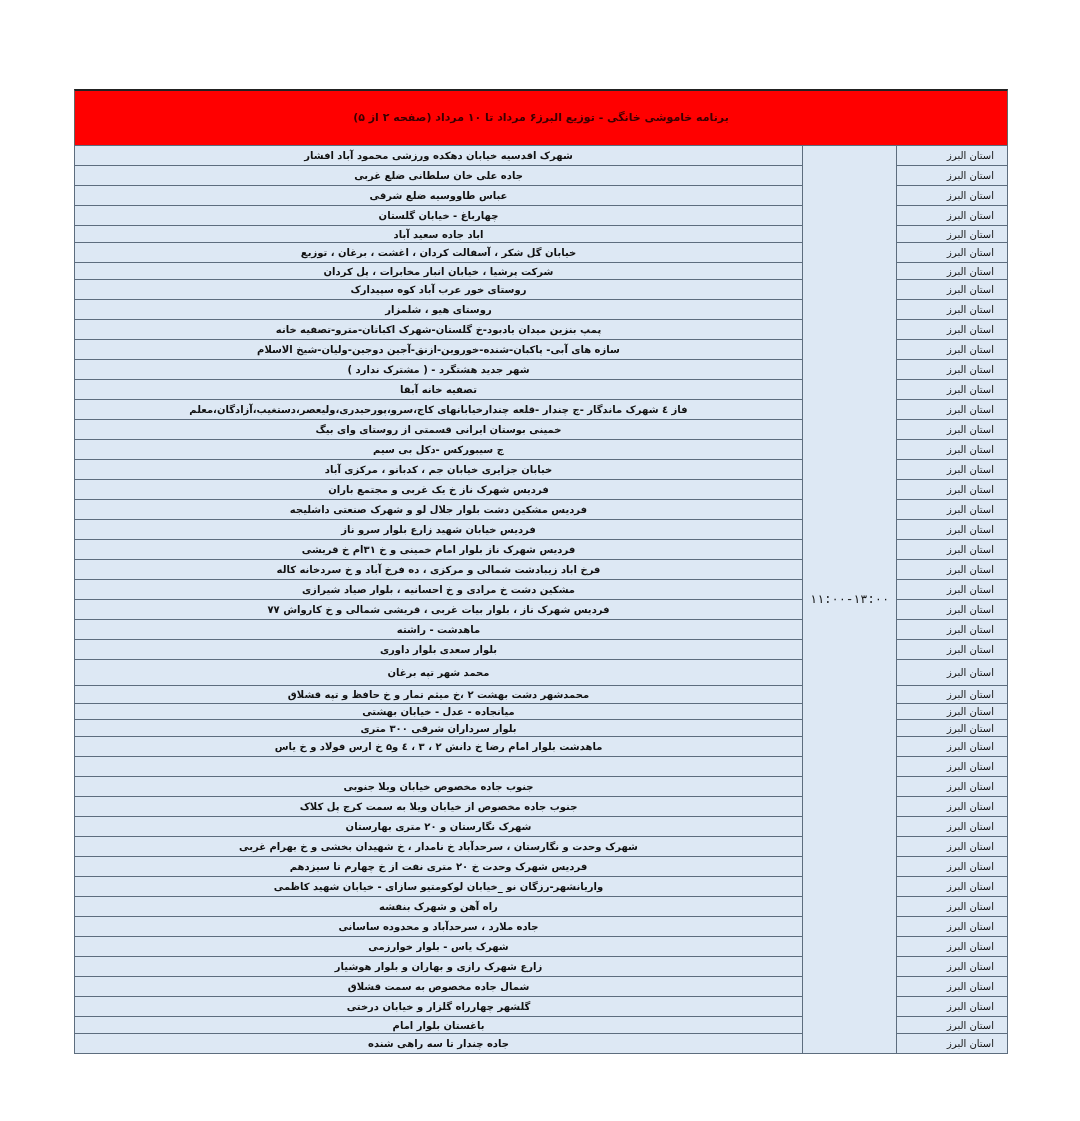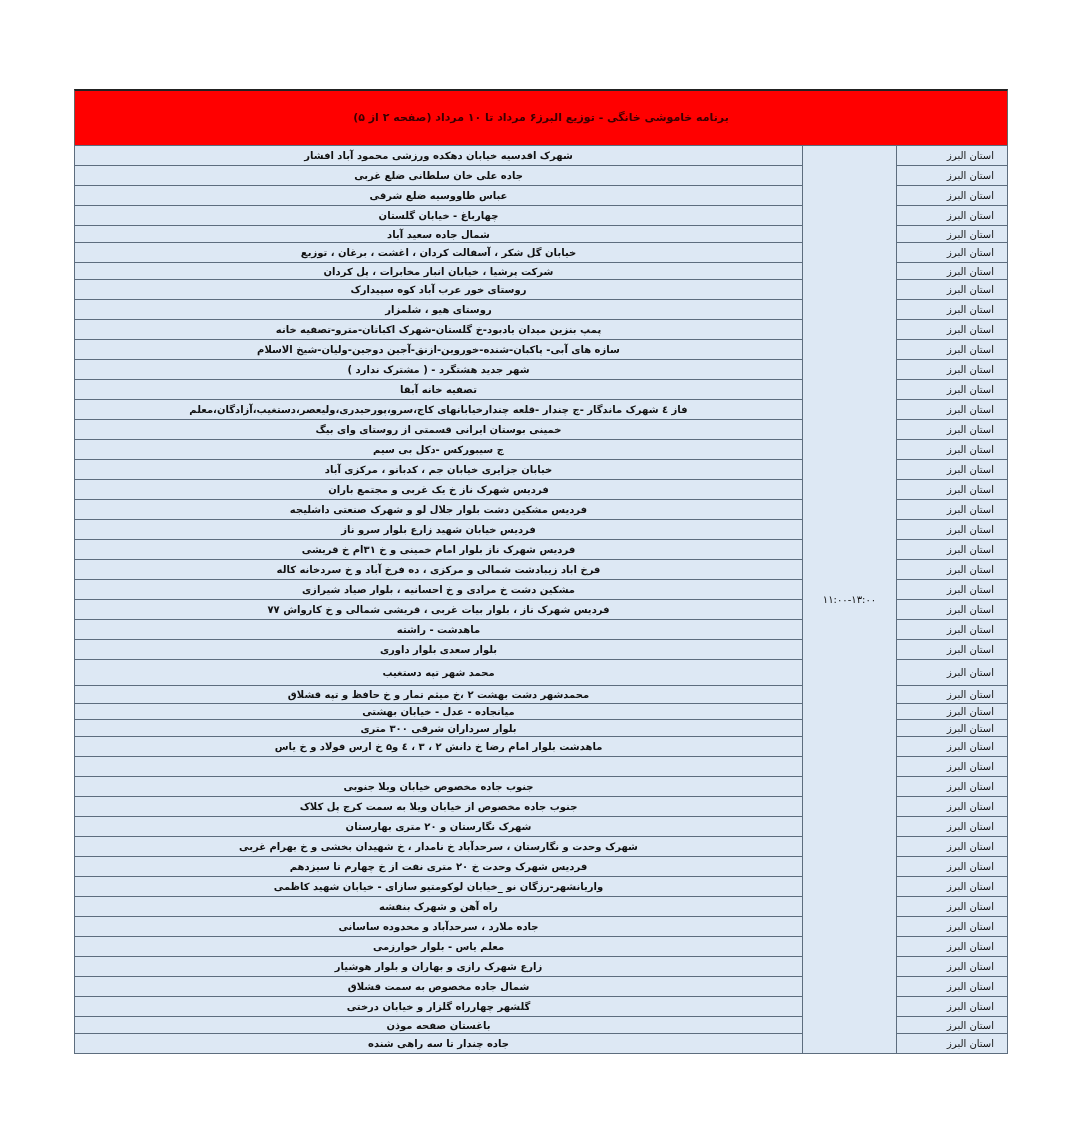--- a/index.html
+++ b/index.html
@@ -6,21 +6,21 @@
   body { width:1080px; height:1121px; position:relative; font-family:"DejaVu Sans", sans-serif; overflow:hidden; }
   .sheet { position:absolute; left:74px; top:89px; width:934px; }
   .header {
     background:#ff0000; height:54px; border-top:2px solid #222; border-left:1px solid #666; border-right:1px solid #666;
     display:flex; flex-direction:row; align-items:center; justify-content:center; direction:rtl;
   }
   .header .t1, .header .t2 { font-size:11px; font-weight:bold; color:#3a0000; line-height:20px; }
   table { border-collapse:collapse; width:934px; direction:rtl; table-layout:fixed; background:#dde8f4; }
   td { border:1px solid #5d6d7e; padding:0; font-size:10px; font-weight:bold; color:#111; text-align:center; white-space:nowrap; overflow:hidden; }
   td.prov { width:111px; text-align:right; padding-right:13px; box-sizing:border-box; font-weight:normal; }
-  td.time { width:93px; font-weight:normal; font-size:10px; direction:ltr; }
+  td.time { width:93px; font-weight:normal; font-size:12px; direction:ltr;font-family:Liberation Mono, monospace; }
   td.addr { }
   td.addr, td.prov { border-left:1px solid #5d6d7e; }
 </style>
 </head>
 <body>
 
 <div class="sheet">
   <div class="header">
     <div class="t1">برنامه خاموشی خانگی - توزیع البرز</div>
     <div class="t2">۶ مرداد تا ۱۰ مرداد (صفحه ۲ از ۵)</div>
@@ -39,21 +39,21 @@
         <tr style="height: 20px;">
           <td class="prov">استان البرز</td>
           <td class="addr">عباس طاووسیه ضلع شرقی</td>
         </tr>
         <tr style="height: 20px;">
           <td class="prov">استان البرز</td>
           <td class="addr">چهارباغ - خیابان گلستان</td>
         </tr>
         <tr style="height: 17px;">
           <td class="prov">استان البرز</td>
-          <td class="addr">شمال جاده سعید آباد</td>
+          <td class="addr">اباد جاده سعید آباد</td>
         </tr>
         <tr style="height: 20px;">
           <td class="prov">استان البرز</td>
           <td class="addr">خیابان گل شکر ، آسفالت کردان ، اغشت ، برغان ، توزیع</td>
         </tr>
         <tr style="height: 17px;">
           <td class="prov">استان البرز</td>
           <td class="addr">شرکت پرشیا ، خیابان انبار مخابرات ، پل کردان</td>
         </tr>
         <tr style="height: 20px;">
@@ -127,21 +127,21 @@
         <tr style="height: 20px;">
           <td class="prov">استان البرز</td>
           <td class="addr">ماهدشت - راشته</td>
         </tr>
         <tr style="height: 20px;">
           <td class="prov">استان البرز</td>
           <td class="addr">بلوار سعدی بلوار داوری</td>
         </tr>
         <tr style="height: 26px;">
           <td class="prov">استان البرز</td>
-          <td class="addr">محمد شهر تپه دستغیب</td>
+          <td class="addr">محمد شهر تپه برغان</td>
         </tr>
         <tr style="height: 18px;">
           <td class="prov">استان البرز</td>
           <td class="addr">محمدشهر دشت بهشت ۲ ،خ میثم تمار و خ حافظ و تپه قشلاق</td>
         </tr>
         <tr style="height: 16px;">
           <td class="prov">استان البرز</td>
           <td class="addr">میانجاده - عدل - خیابان بهشتی</td>
         </tr>
         <tr style="height: 17px;">
@@ -183,37 +183,37 @@
         <tr style="height: 20px;">
           <td class="prov">استان البرز</td>
           <td class="addr">راه آهن و شهرک بنفشه</td>
         </tr>
         <tr style="height: 20px;">
           <td class="prov">استان البرز</td>
           <td class="addr">جاده ملارد ، سرحدآباد و محدوده ساسانی</td>
         </tr>
         <tr style="height: 20px;">
           <td class="prov">استان البرز</td>
-          <td class="addr">معلم یاس - بلوار خوارزمی</td>
+          <td class="addr">شهرک یاس - بلوار خوارزمی</td>
         </tr>
         <tr style="height: 20px;">
           <td class="prov">استان البرز</td>
           <td class="addr">زارع شهرک رازی و بهاران و بلوار هوشیار</td>
         </tr>
         <tr style="height: 20px;">
           <td class="prov">استان البرز</td>
           <td class="addr">شمال جاده مخصوص به سمت قشلاق</td>
         </tr>
         <tr style="height: 20px;">
           <td class="prov">استان البرز</td>
           <td class="addr">گلشهر چهارراه گلزار و خیابان درختی</td>
         </tr>
         <tr style="height: 17px;">
           <td class="prov">استان البرز</td>
-          <td class="addr">باغستان صفحه موذن</td>
+          <td class="addr">باغستان بلوار امام</td>
         </tr>
         <tr style="height: 20px;">
           <td class="prov">استان البرز</td>
           <td class="addr">جاده چندار تا سه راهی شنده</td>
         </tr>
       </tbody>
   </table>
 </div>
 
 </body></html>

